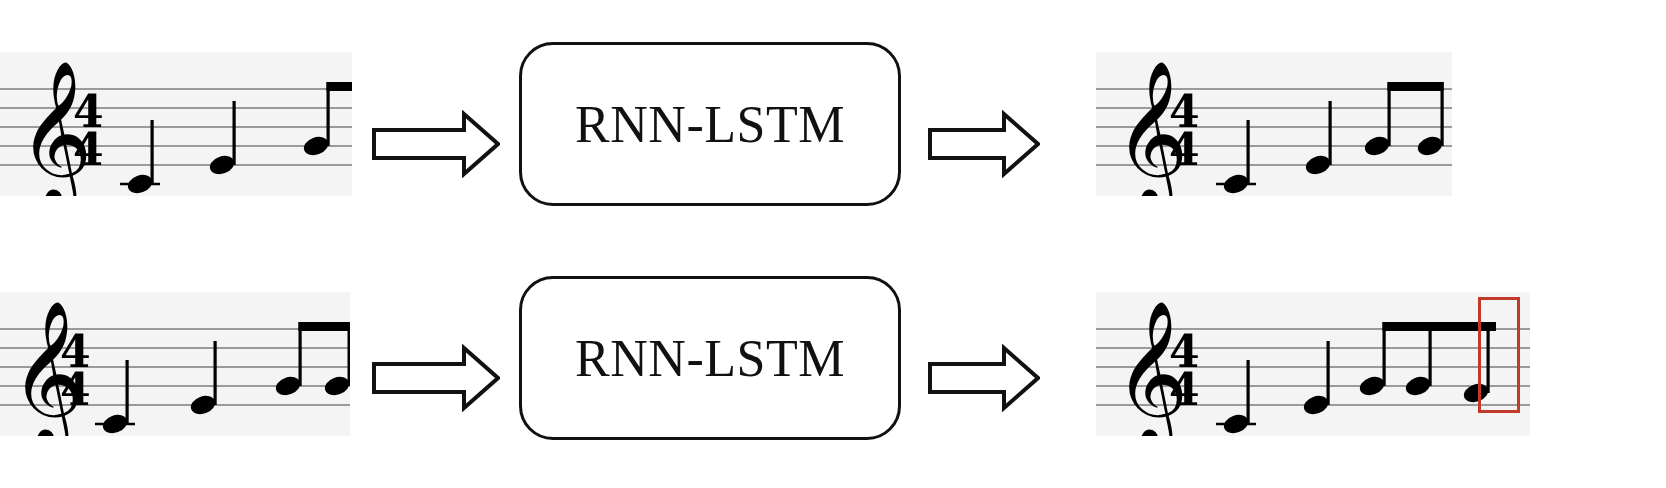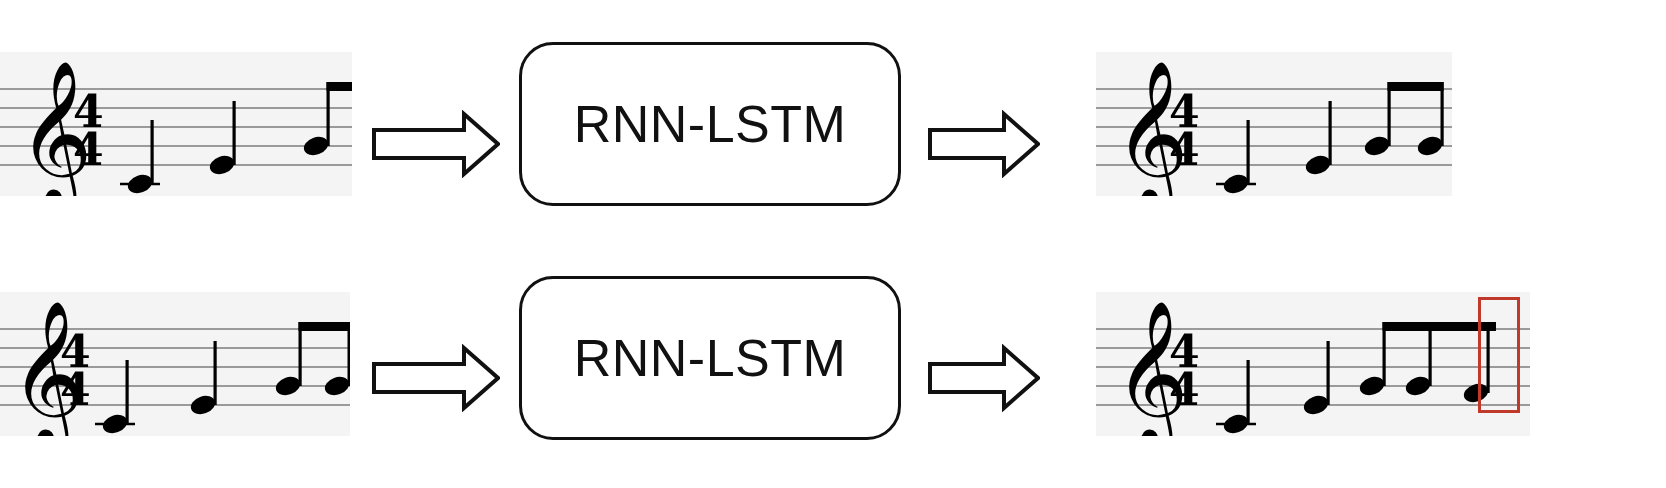--- a/index.html
+++ b/index.html
@@ -55,21 +55,21 @@
     align-items: center;
     justify-content: center;
   }
   .proc-box-top    { left: 519px; top: 18px;  width: 382px; height: 164px; }
   .proc-box-bottom { left: 519px; top: 8px;   width: 382px; height: 164px; }
 
   .proc-label {
     font-size: 52px;
     color: #111111;
     letter-spacing: 0.5px;
-    font-family: Liberation Sans, sans-serif;
+    font-family: Liberation Serif, serif;
     white-space: nowrap;
   }
 
   
   .arrow {
     position: absolute;
   }
   .arrow-1-top    { left: 372px; top: 86px; }
   .arrow-2-top    { left: 928px; top: 86px; }
   .arrow-1-bottom { left: 372px; top: 76px; }

